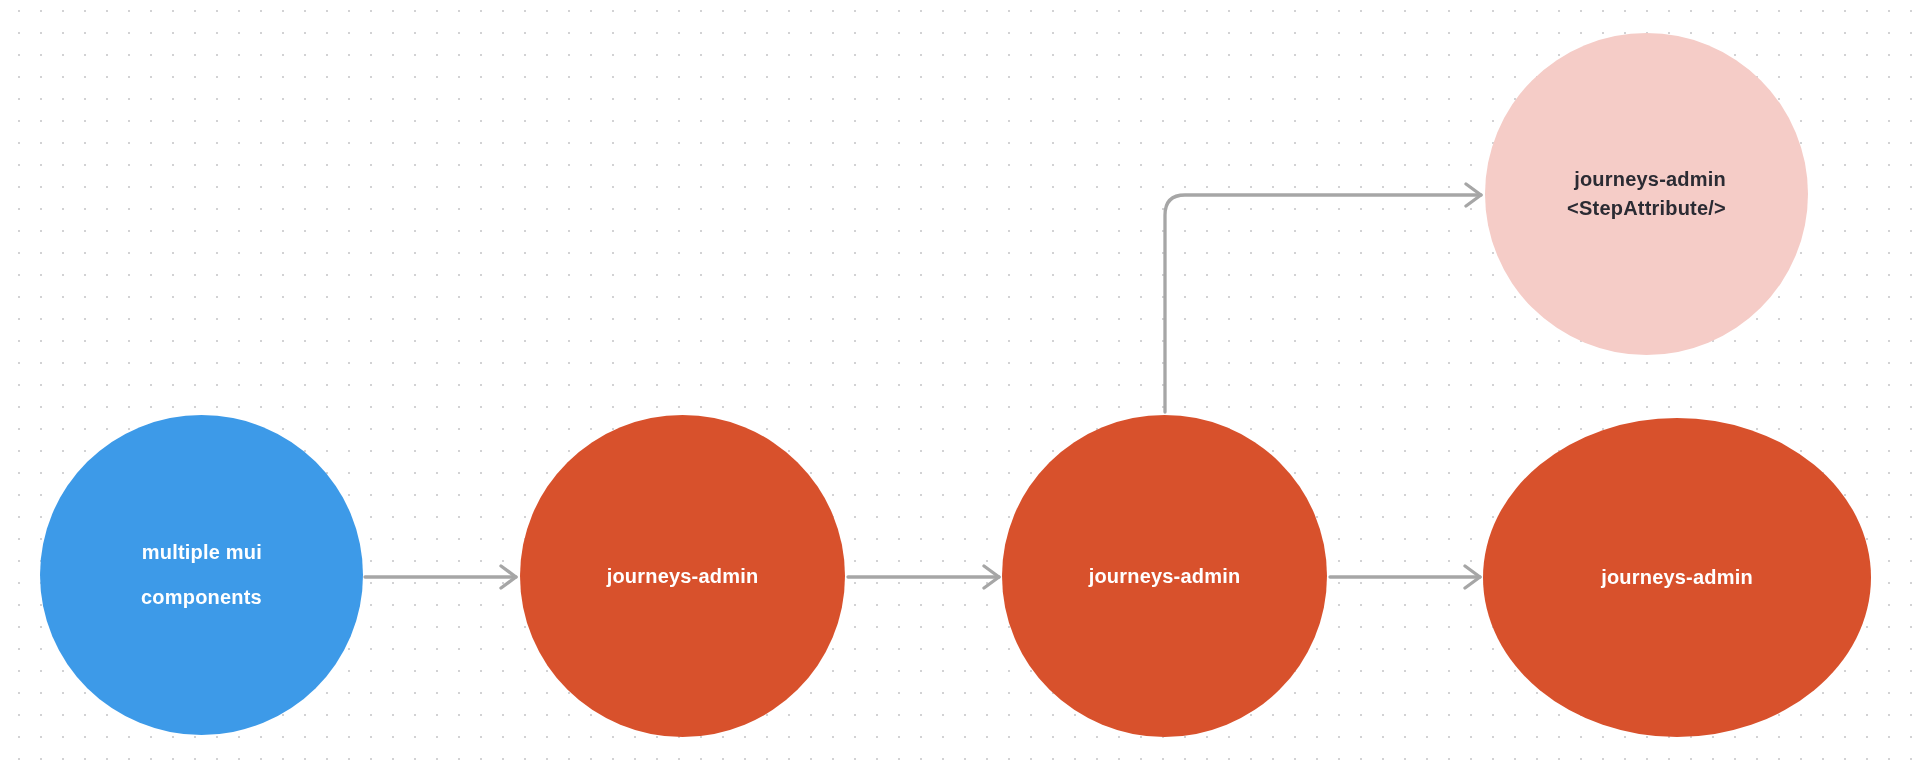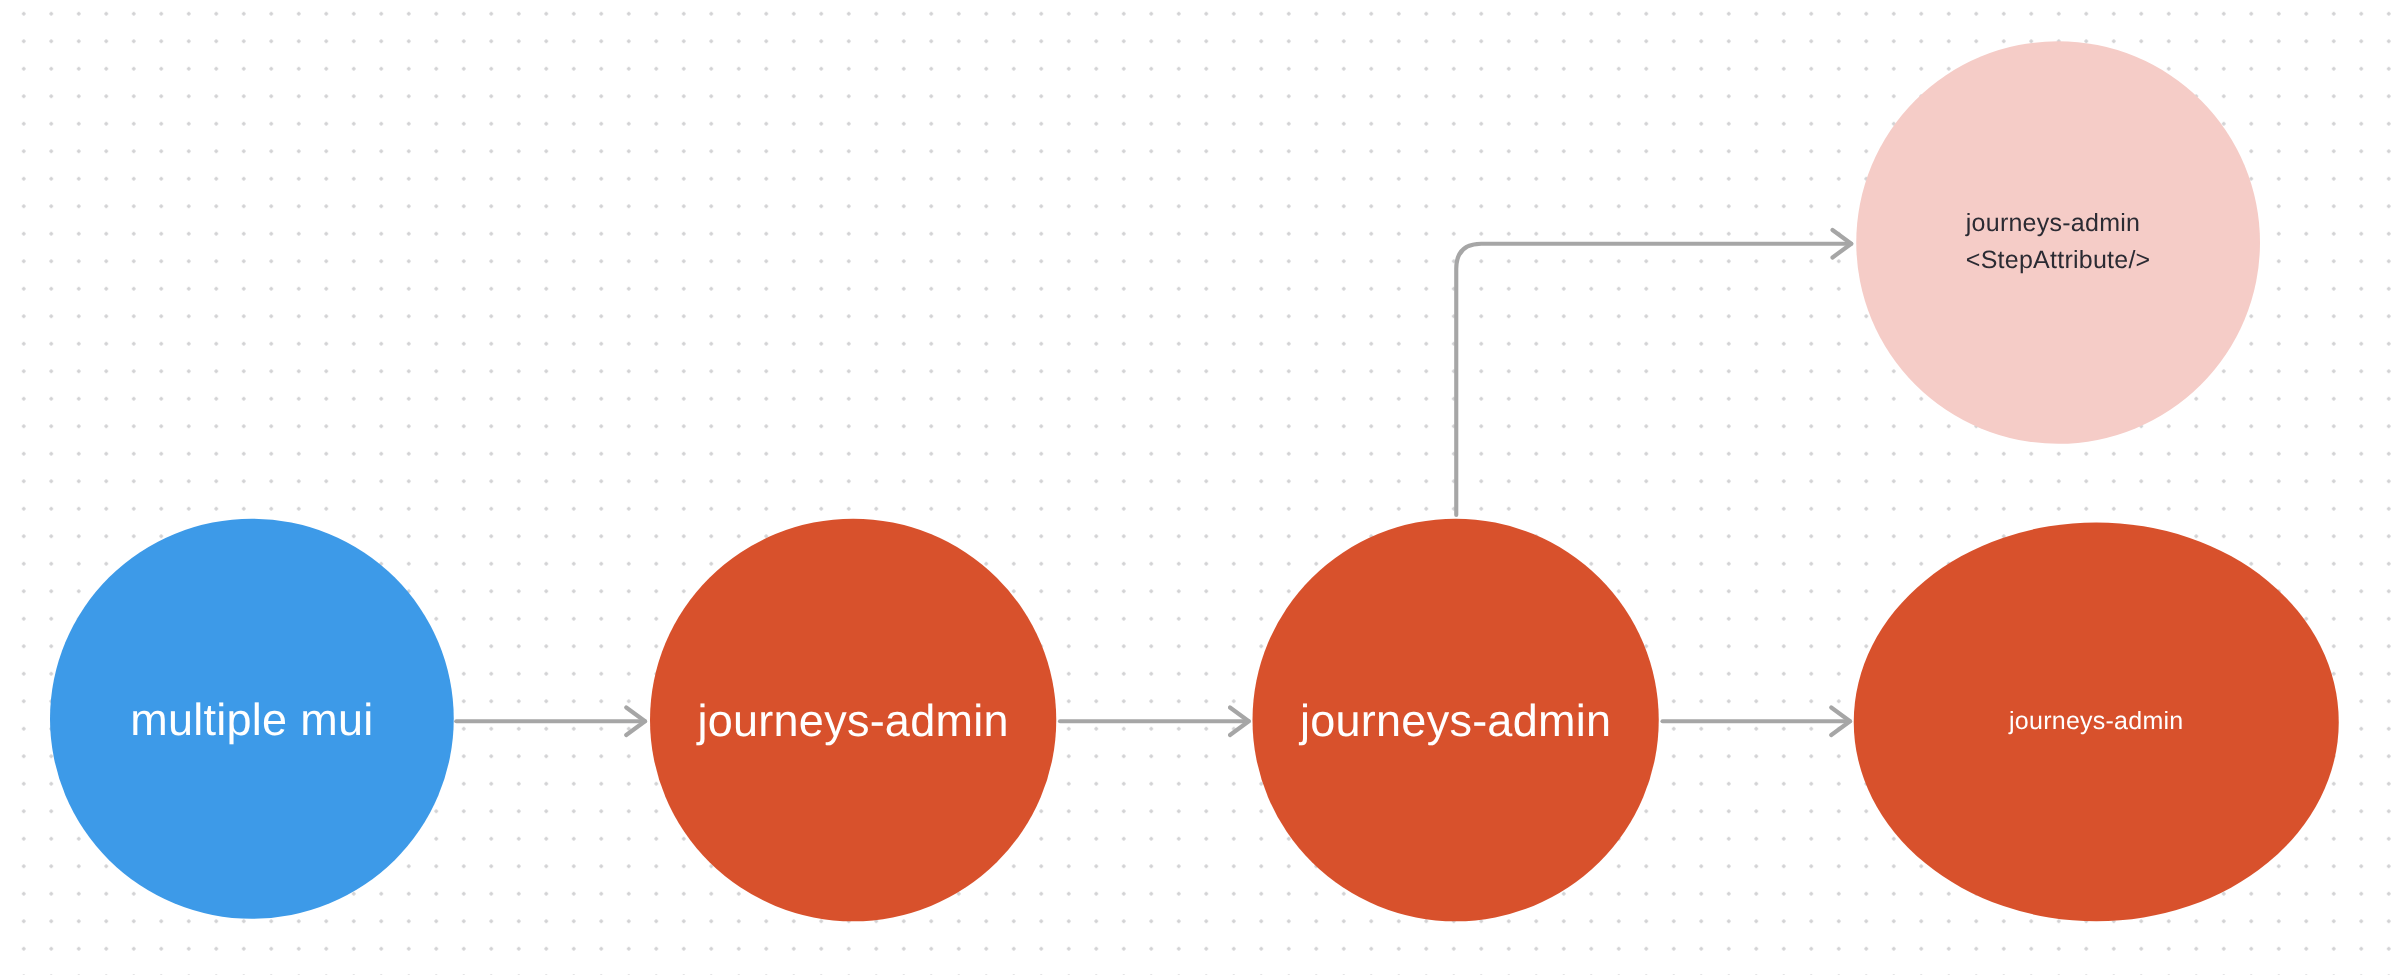--- a/index.html
+++ b/index.html
@@ -25,24 +25,24 @@
   }
   .edges{
     position:absolute;left:0;top:0;width:1916px;height:780px;
   }
   .edges path{
     fill:none;stroke:var(--edge);stroke-width:3.3;stroke-linecap:round;
   }
   .node{
     position:absolute;border-radius:50%;
     display:flex;align-items:center;justify-content:center;
-    text-align:left;box-sizing:border-box;
+    text-align:right;box-sizing:border-box;font-weight:bold;
   }
   .node .label{
-    font-size:36px;line-height:45px;color:var(--text-light);
+    font-size:20px;line-height:45px;color:var(--text-light);
     letter-spacing:.2px;white-space:nowrap;
   }
   .node .label span{display:block;}
   .node.small .label{font-size:20px;line-height:29px;}
   .node.dark .label{color:var(--text-dark);}
   .n-mui   {left:40px;  top:415px;width:323px;height:320px;background:var(--node-blue);}
   .n-button{left:520px; top:415px;width:325px;height:322px;background:var(--node-orange);}
   .n-attr  {left:1002px;top:415px;width:325px;height:322px;background:var(--node-orange);}
   .n-step  {left:1485px;top:33px; width:323px;height:322px;background:var(--node-pink);}
   .n-radio {left:1483px;top:418px;width:388px;height:319px;background:var(--node-orange);}
@@ -60,20 +60,21 @@
     </defs>
     <path d="M365,577 L516,577" marker-end="url(#chev)"></path>
     <path d="M848,577 L999,577" marker-end="url(#chev)"></path>
     <path d="M1330,577 L1480,577" marker-end="url(#chev)"></path>
     <path d="M1165,412 L1165,215 Q1165,195 1185,195 L1481,195" marker-end="url(#chev)"></path>
   </svg>
 
   <div class="node n-mui">
     <div class="label">
       <span>multiple mui</span>
+      <span>components</span>
     </div>
   </div>
 
   <div class="node n-button">
     <div class="label">
       <span>journeys-admin</span>
     </div>
   </div>
 
   <div class="node n-attr">

